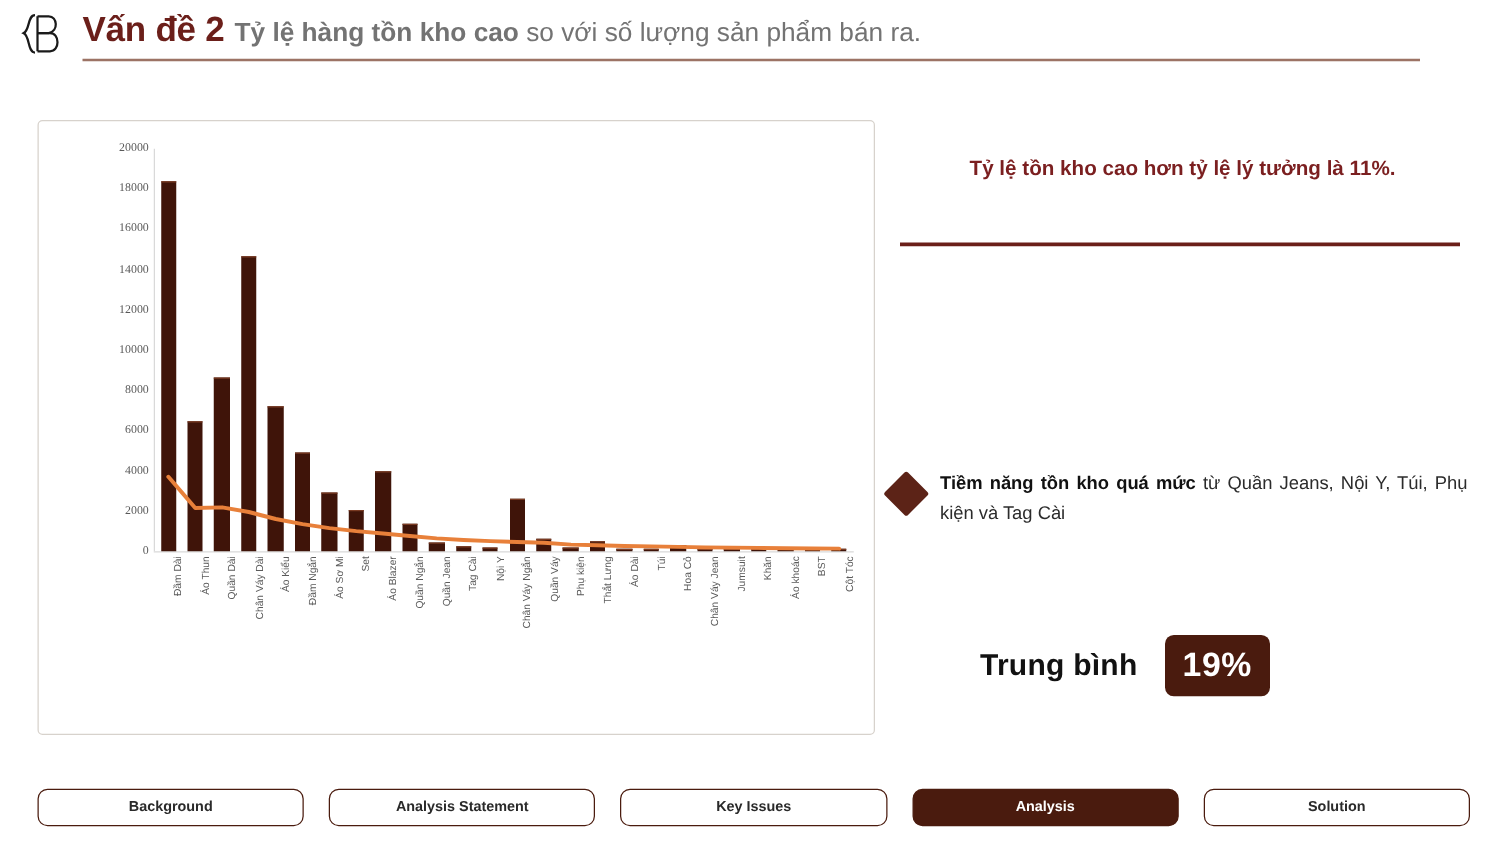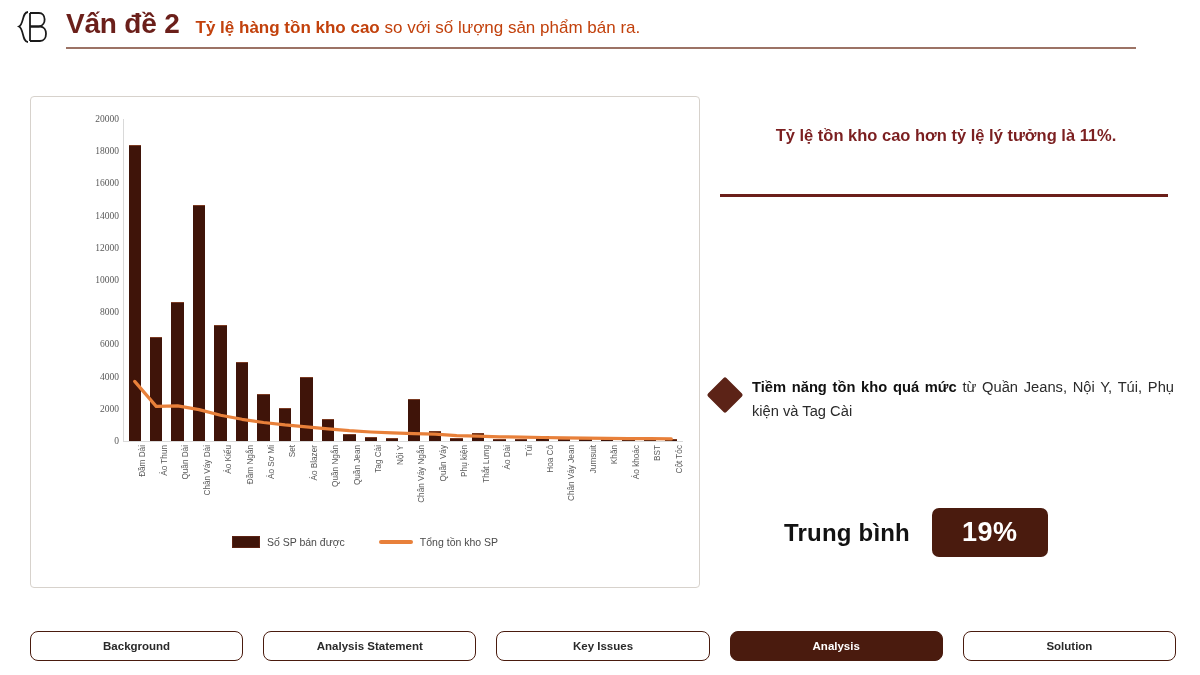--- a/index.html
+++ b/index.html
@@ -21,21 +21,21 @@
   }
   .logo svg{display:block;}
   .title-row{
     position:absolute; left:66px; top:8px; width:1080px; height:38px;
     display:flex; align-items:baseline; white-space:nowrap;
   }
   .title-main{
     font-size:28px; font-weight:bold; color:#6B1F1A; letter-spacing:-.2px;
   }
   .title-sub{
-    font-size:17px; color:#c2410c; margin-left:16px; font-weight:400;
+    font-size:21px; color:#737373; margin-left:8px; font-weight:400;
   }
   .title-sub b{font-weight:bold;}
   .header-rule{
     position:absolute; left:66px; top:47px; width:1070px; height:2px;
     background:#8B5A4A; opacity:.85;
   }
   
   .chart-card{
     position:absolute; left:30px; top:96px; width:670px; height:492px;
     border:1px solid #d7d2cc; border-radius:4px; background:#fff;
@@ -122,21 +122,21 @@
     text-align:justify; padding-right:2px;
   }
   .btext b{font-weight:bold; color:#111;}
   .avg-row{
     position:absolute; left:72px; top:412px; width:392px;
     display:flex; align-items:center; gap:22px;
   }
   .avg-label{font-size:24px; font-weight:bold; color:#121212; letter-spacing:.2px;}
   .avg-badge{
     background:#4A1B0E; color:#fff; font-size:27px; font-weight:bold;
-    padding:9px 30px; border-radius:7px; letter-spacing:.5px;
+    padding:9px 14px; border-radius:7px; letter-spacing:.5px;
   }
   
   .nav{
     position:absolute; left:30px; top:631px; width:1146px; height:30px;
     display:flex; gap:20px;
   }
   .navbtn{
     flex:1 1 0; border:1.6px solid #4A1B0E; border-radius:8px;
     display:flex; align-items:center; justify-content:center;
     font-size:11.5px; font-weight:bold; color:#2a2a2a;
@@ -287,30 +287,20 @@
         <div class="xlab" style="left: 400.538px;">Túi</div>
         <div class="xlab" style="left: 422px;">Hoa Cỏ</div>
         <div class="xlab" style="left: 443.462px;">Chân Váy Jean</div>
         <div class="xlab" style="left: 464.923px;">Jumsuit</div>
         <div class="xlab" style="left: 486.385px;">Khăn</div>
         <div class="xlab" style="left: 507.846px;">Áo khoác</div>
         <div class="xlab" style="left: 529.308px;">BST</div>
         <div class="xlab" style="left: 550.769px;">Cột Tóc</div>
       </div>
   </div>
-  <div class="legend">
-    <div class="leg-item">
-      <span class="leg-swatch-bar"></span>
-      <span class="leg-text">Số SP bán được</span>
-    </div>
-    <div class="leg-item">
-      <span class="leg-swatch-line"></span>
-      <span class="leg-text">Tổng tồn kho SP</span>
-    </div>
-  </div>
 </div>
 
 <div class="right">
   <div class="kicker">Tỷ lệ tồn kho  cao hơn tỷ lệ lý tưởng là 11%.</div>
   <div class="kicker-rule"></div>
 
 
   <div class="bullet b2">
     <span class="diamond"></span>
     <div class="btext"><b>Tiềm năng tồn kho quá mức</b><span> từ Quần Jeans, Nội Y, Túi, Phụ kiện và Tag Cài</span></div>

